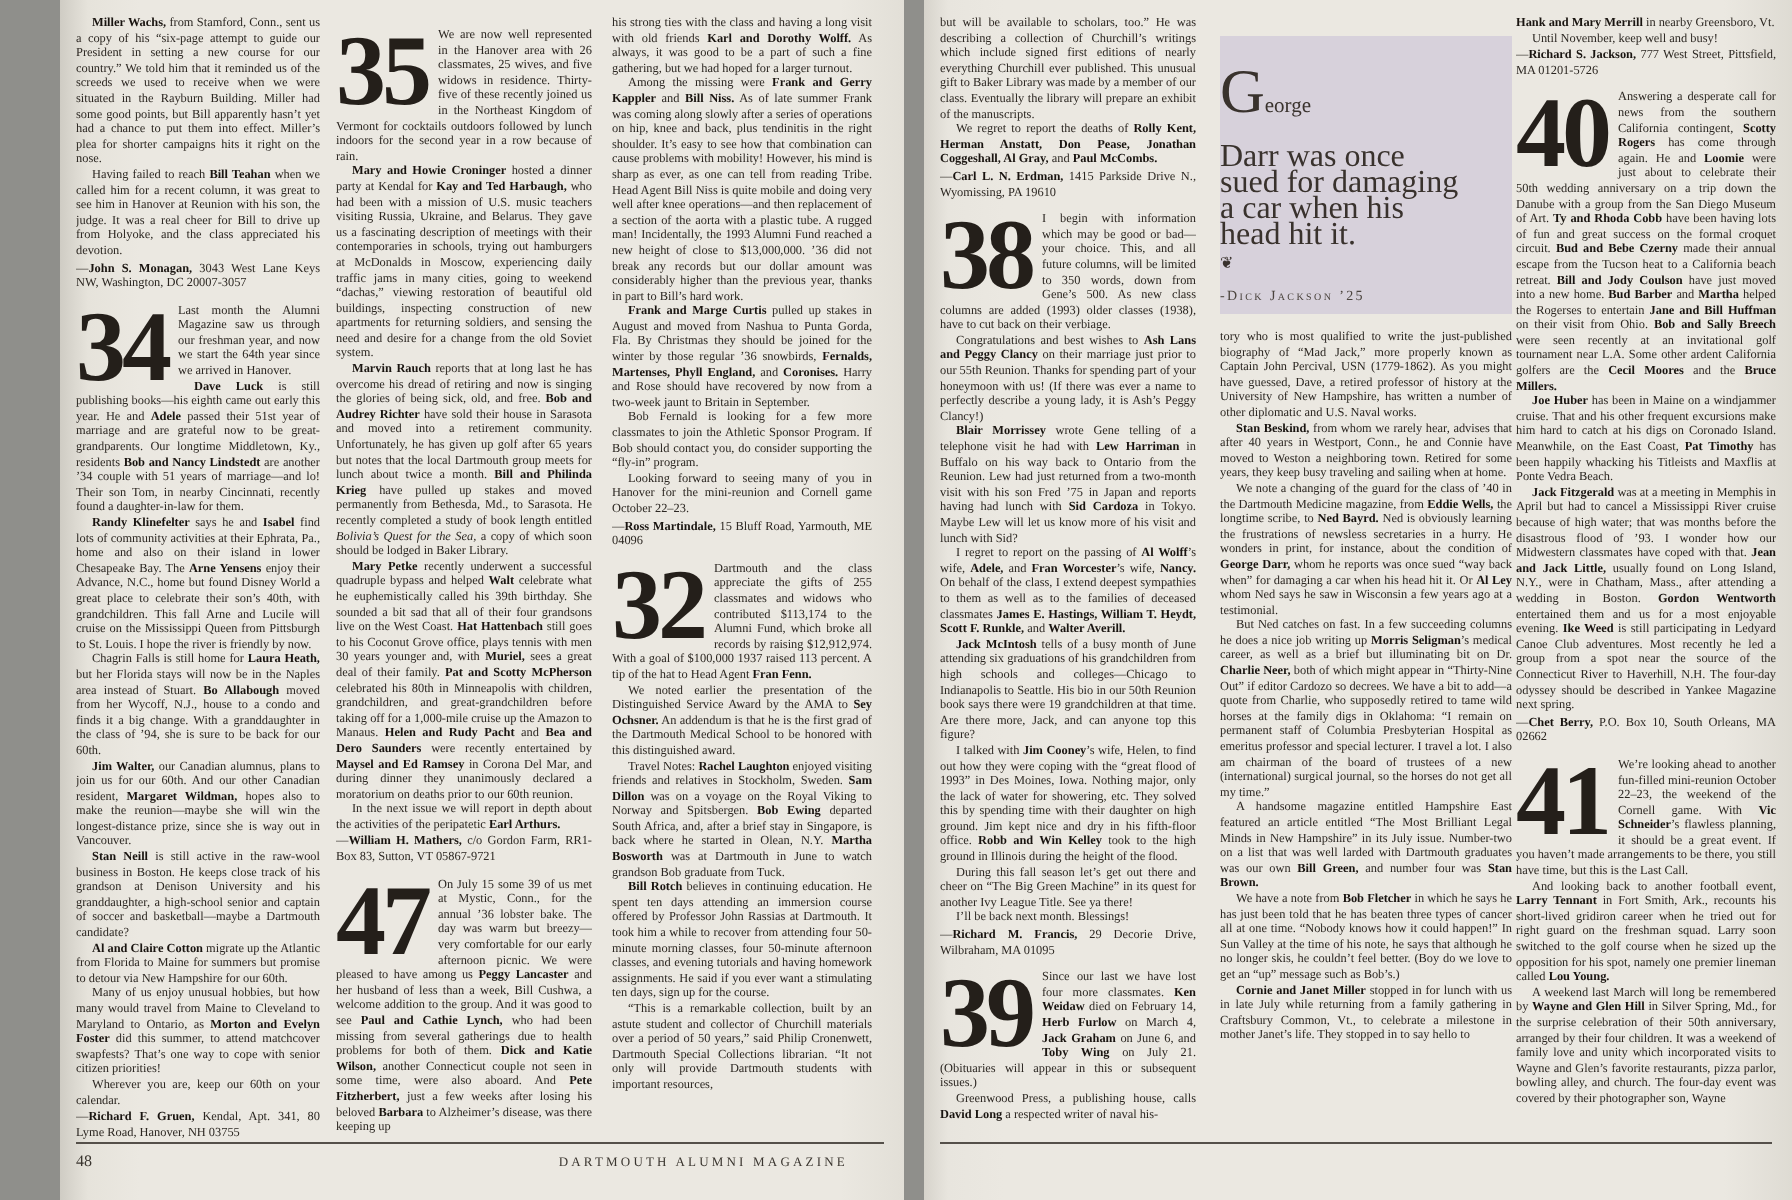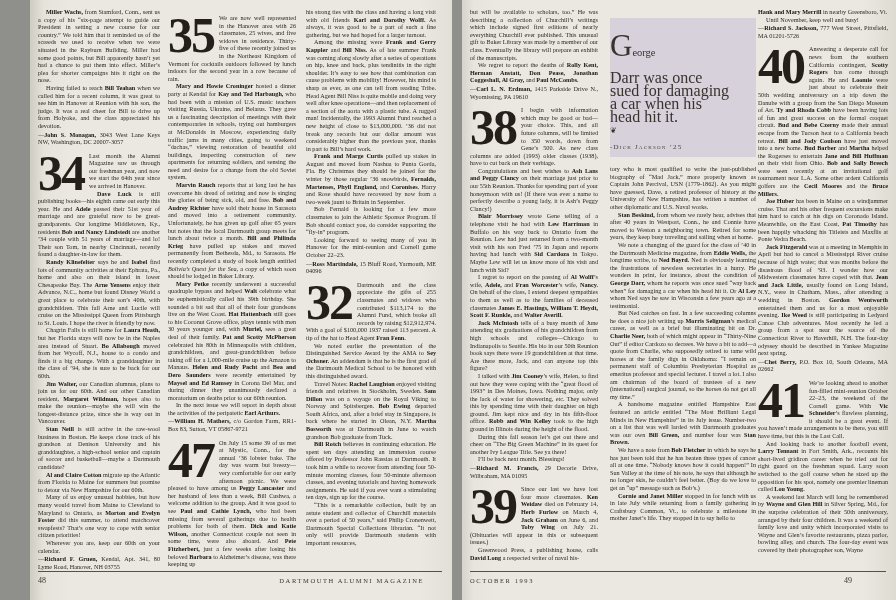--- a/index.html
+++ b/index.html
@@ -158,17 +158,13 @@
       <p class="p ind"><b>Jack Fitzgerald</b> was at a meeting in Memphis in April but had to cancel a Mississippi River cruise because of high water; that was months before the disastrous flood of ’93. I wonder how our Midwestern classmates have coped with that. <b>Jean and Jack Little,</b> usually found on Long Island, N.Y., were in Chatham, Mass., after attending a wedding in Boston. <b>Gordon Wentworth</b> entertained them and us for a most enjoyable evening. <b>Ike Weed</b> is still participating in Ledyard Canoe Club adventures. Most recently he led a group from a spot near the source of the Connecticut River to Haverhill, N.H. The four-day odyssey should be described in Yankee Magazine next spring.</p>
       <p class="p sig">—<b>Chet Berry,</b> P.O. Box 10, South Orleans, MA 02662</p>
       <div class="section">
         <span class="dropnum">41</span>
         <p class="p cont">We’re looking ahead to another fun-filled mini-reunion October 22–23, the weekend of the Cornell game. With <b>Vic Schneider</b>’s flawless planning, it should be a great event. If you haven’t made arrangements to be there, you still have time, but this is the Last Call.</p>
       </div>
       <p class="p ind">And looking back to another football event, <b>Larry Tennant</b> in Fort Smith, Ark., recounts his short-lived gridiron career when he tried out for right guard on the freshman squad. Larry soon switched to the golf course when he sized up the opposition for his spot, namely one premier lineman called <b>Lou Young.</b></p>
       <p class="p ind">A weekend last March will long be remembered by <b>Wayne and Glen Hill</b> in Silver Spring, Md., for the surprise celebration of their 50th anniversary, arranged by their four children. It was a weekend of family love and unity which incorporated visits to Wayne and Glen’s favorite restaurants, pizza parlor, bowling alley, and church. The four-day event was covered by their photographer son, Wayne</p>
     </div>
   <div class="footrule"></div>
-  <div class="footline">
-    <span class="foottext">OCTOBER 1993</span>
-    <span class="pagenum">49</span>
-  </div>
 </div>
 
 </body></html>

